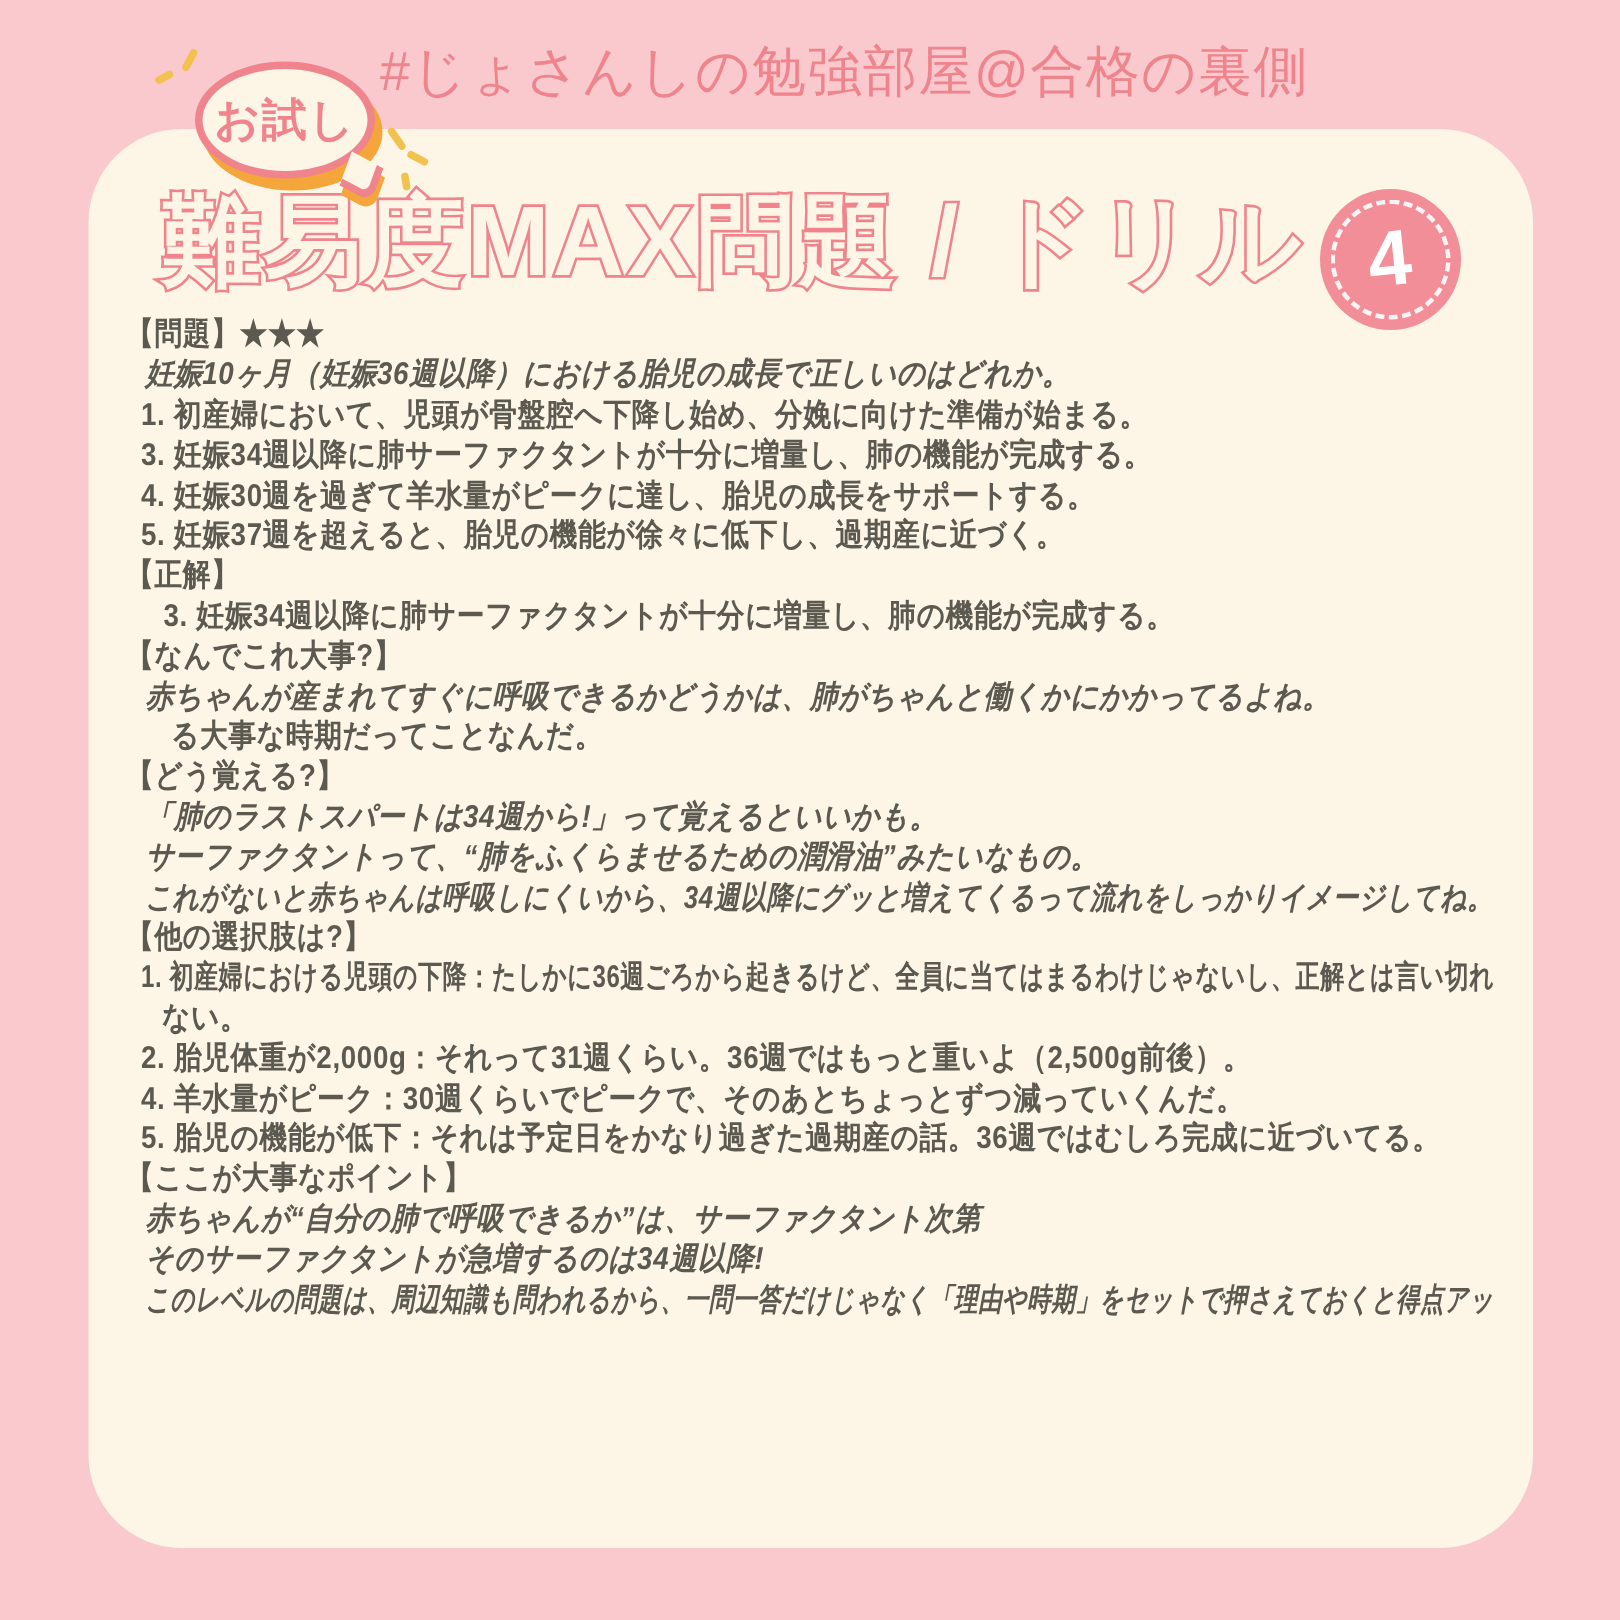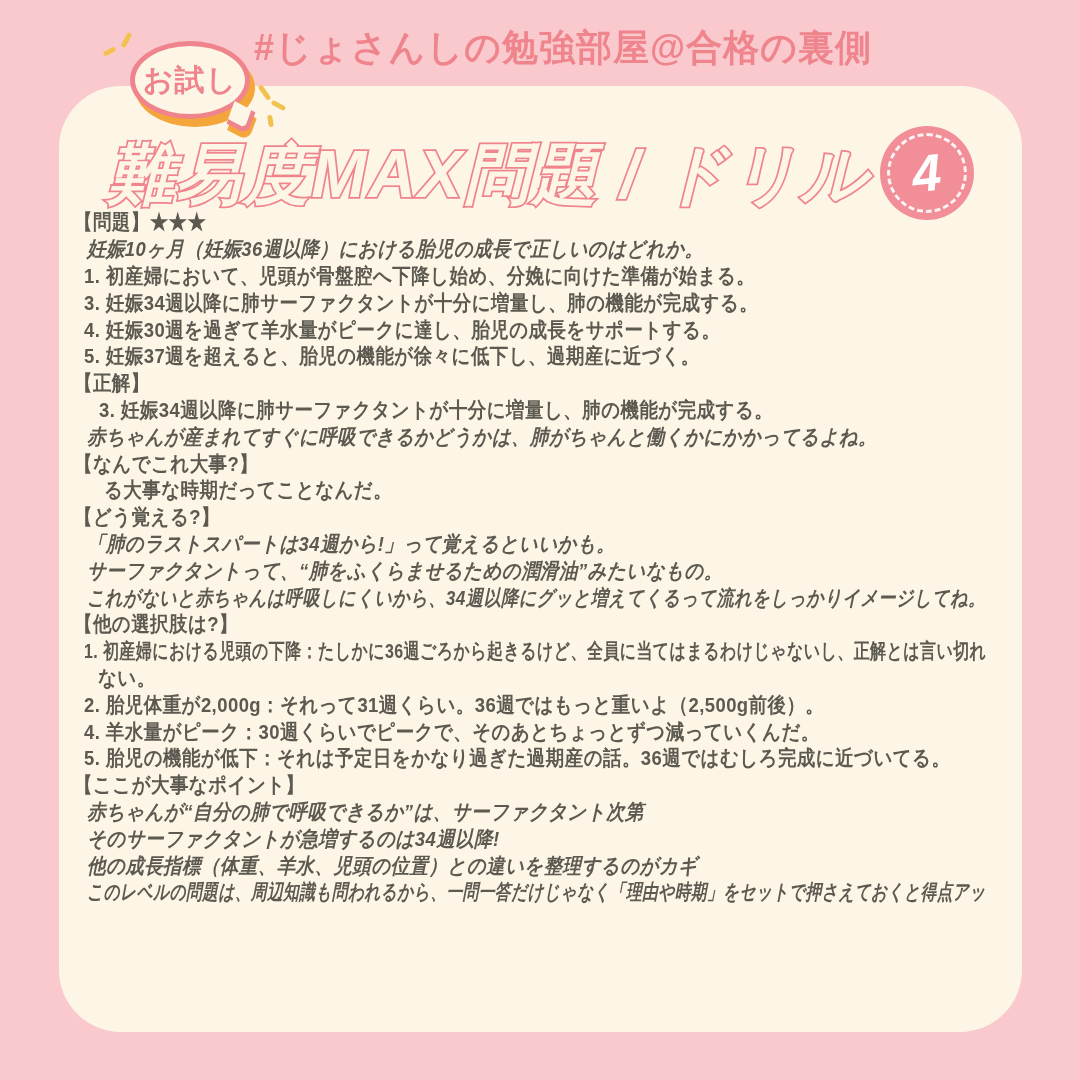--- a/index.html
+++ b/index.html
@@ -7,48 +7,48 @@
     --orange:#f4a63b; --yellow:#f2c24e; --ink:#5c5951;
   }
   *{margin:0;padding:0;box-sizing:border-box;}
   html,body{width:1080px;height:1080px;overflow:hidden;}
   body{background:var(--bg);font-family:"Liberation Sans",sans-serif;position:relative;}
   .page{position:absolute;inset:0;}
 
   
   .hashtag{
     position:absolute;top:24px;left:0;width:100%;text-align:center;padding-left:46px;
-    color:var(--coral);font-size:36px;font-weight:700;letter-spacing:1px;
+    color:var(--coral);font-size:36px;font-weight:400;letter-spacing:1px;
     transform:scaleY(1.02);
   }
 
   
   .card{
     position:absolute;left:59px;top:86px;width:963px;height:946px;
     background:var(--card);border-radius:62px;overflow:hidden;
   }
 
   
   .title-row{
     position:absolute;top:30px;left:0;width:100%;
-    display:flex;align-items:flex-end;justify-content:center;gap:10px;font-style:italic;
+    display:flex;align-items:flex-start;justify-content:center;gap:10px;
   }
   .title{
     font-size:66px;font-weight:800;letter-spacing:2px;white-space:nowrap;
     color:var(--card);
     -webkit-text-stroke:3.5px var(--coral);
     paint-order:stroke fill;
   }
   .badge{position:relative;width:94px;height:94px;flex:0 0 auto;margin-top:10px;
     background:var(--badge);border-radius:50%;display:flex;align-items:center;justify-content:center;}
   .badge-ring{position:absolute;inset:7px;border:3px dashed #ffffff;border-radius:50%;opacity:.9;}
   .badge-num{position:relative;color:#fff;font-size:52px;font-weight:800;transform:rotate(-6deg);}
 
   
-  .body{position:absolute;left:15px;top:123px;width:916px;}
+  .body{position:absolute;left:25px;top:123px;width:916px;}
   .line{height:26.8px;white-space:nowrap;color:var(--ink);font-size:21px;font-weight:700;
     display:flex;align-items:center;}
   .line .ln{display:inline-block;transform-origin:0 55%;letter-spacing:0.5px;}
   .k-h{padding-left:0;}
   .k-p{padding-left:13px;font-style:italic;}
   .k-li{padding-left:10px;}
   .k-ans{padding-left:25px;}
   .k-licont{padding-left:24px;}
   .k-pcont{padding-left:2px;margin-left:28px;}
 
@@ -110,25 +110,25 @@
         </div>
         <div class="line k-li">
           <span class="ln" style="transform: scaleX(0.88);">5. 妊娠37週を超えると、胎児の機能が徐々に低下し、過期産に近づく。</span>
         </div>
         <div class="line k-h">
           <span class="ln" style="transform: scaleX(0.88);">【正解】</span>
         </div>
         <div class="line k-ans">
           <span class="ln" style="transform: scaleX(0.88);">3. 妊娠34週以降に肺サーファクタントが十分に増量し、肺の機能が完成する。</span>
         </div>
+        <div class="line k-h">
+          <span class="ln" style="transform: scaleX(0.88);">【なんでこれ大事?】</span>
+        </div>
         <div class="line k-p">
           <span class="ln" style="transform: scaleX(0.88);">赤ちゃんが産まれてすぐに呼吸できるかどうかは、肺がちゃんと働くかにかかってるよね。</span>
-        </div>
-        <div class="line k-h">
-          <span class="ln" style="transform: scaleX(0.88);">【なんでこれ大事?】</span>
         </div>
         <div class="line k-pcont">
           <span class="ln" style="transform: scaleX(0.88);">る大事な時期だってことなんだ。</span>
         </div>
         <div class="line k-h">
           <span class="ln" style="transform: scaleX(0.88);">【どう覚える?】</span>
         </div>
         <div class="line k-p">
           <span class="ln" style="transform: scaleX(0.88);">「肺のラストスパートは34週から!」って覚えるといいかも。</span>
         </div>
@@ -159,23 +159,20 @@
         <div class="line k-h">
           <span class="ln" style="transform: scaleX(0.88);">【ここが大事なポイント】</span>
         </div>
         <div class="line k-p">
           <span class="ln" style="transform: scaleX(0.88);">赤ちゃんが“自分の肺で呼吸できるか”は、サーファクタント次第</span>
         </div>
         <div class="line k-p">
           <span class="ln" style="transform: scaleX(0.88);">そのサーファクタントが急増するのは34週以降!</span>
         </div>
         <div class="line k-p">
-          <span class="ln" style="transform: scaleX(0.88);">他の成長指標（体重、羊水、児頭の位置）との違いを整理するのがカギ</span>
-        </div>
-        <div class="line k-p">
           <span class="ln" style="transform: scaleX(0.749791);">このレベルの問題は、周辺知識も問われるから、一問一答だけじゃなく「理由や時期」をセットで押さえておくと得点アッ</span>
         </div>
       </div>
   </div>
 
   <div class="bubble">
     <span class="bubble-label">お試し</span>
     <span class="bubble-tail"></span>
   </div>
 

